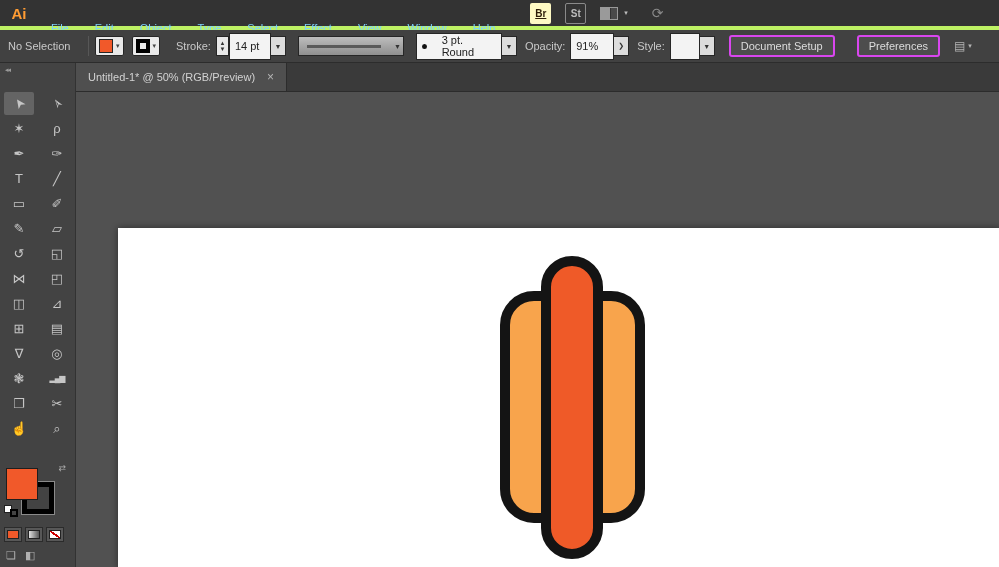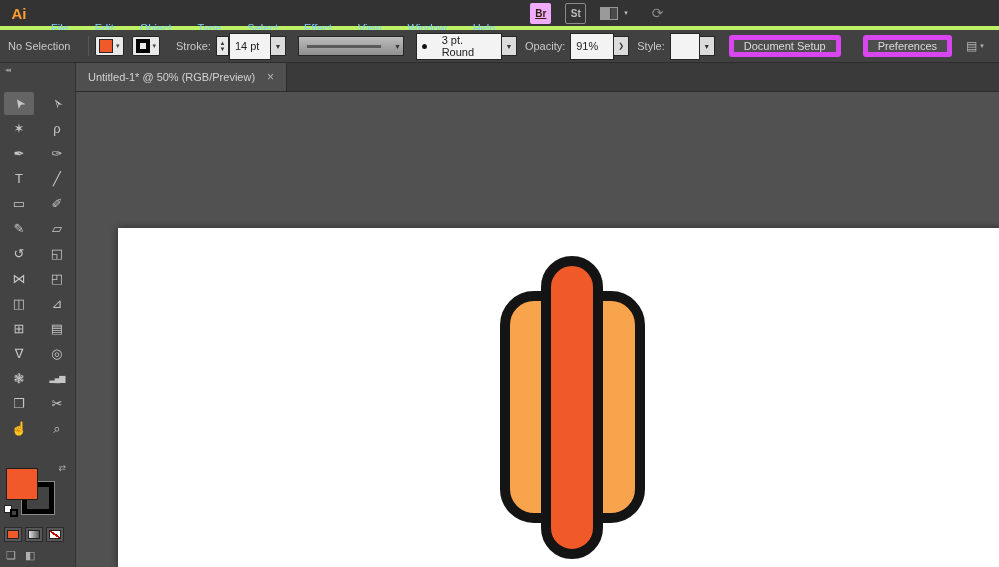--- a/index.html
+++ b/index.html
@@ -8,21 +8,21 @@
   #app { position:absolute; inset:0; }
 
   
   .menubar { position:absolute; top:0; left:0; right:0; height:30px; background:#333333;
              border-bottom:4px solid #bef264; display:flex; align-items:center; }
   .logo { width:38px; text-align:center; font-weight:bold; font-size:15px; }
   .menu-item { padding:16px 13px; font-size:11px; color:#7dd3fc; height:30px; line-height:30px; }
   .topbar-icons { display:flex; align-items:center; margin-left:22px; gap:14px; }
   .sq-btn { width:21px; height:21px; display:flex; align-items:center; justify-content:center;
             font-size:10px; font-weight:bold; border-radius:2px; }
-  .br-btn { background:#f0abfc; color:#2d1c08;text-decoration:underline; }
+  .br-btn { background:#fef9c3; color:#2d1c08;text-decoration:underline; }
   .st-btn { border:1px solid #8a8a8a; color:#bdbdbd;text-align:center; }
   .ws-icon { width:18px; height:13px; border:1px solid #9a9a9a; display:flex; }
   .ws-icon .a { flex:1.4; background:#9a9a9a; }
   .ws-icon .b { flex:1; background:#4a4a4a; border-left:1px solid #333; }
   .chev { font-size:7px; color:#bdbdbd; margin-left:-8px; }
   .sync-icon { font-size:14px; color:#8a8a8a; margin-left:10px; }
 
   
   .controlbar { position:absolute; top:30px; left:0; right:0; height:33px; background:#414141;
                 border-bottom:1px solid #2c2c2c; display:flex; align-items:center;
@@ -44,21 +44,21 @@
             display:flex; align-items:center; justify-content:center; font-size:7px; color:#333; }
   .w-stroke { width:42px; }
   .profile { width:106px; height:20px; margin-left:12px; border:1px solid #262626;
              background:linear-gradient(#bdbdbd,#8f8f8f); position:relative; }
   .profile .uniform { position:absolute; left:8px; right:22px; top:8px; height:3px; background:#5a5a5a; }
   .profile .pchev { position:absolute; right:2px; top:6px; font-size:7px; color:#333; }
   .brush-f { width:86px; margin-left:12px; gap:15px; }
   .brush-dot { width:5px; height:5px; border-radius:50%; background:#111; }
   .w-op { width:44px; }
   .w-style { width:30px; }
-  .bar-btn { height:22px; padding:0 10px; background:#4d4d4d; border:5px solid #d946ef;
+  .bar-btn { height:22px; padding:0 10px; background:#4d4d4d; border:2px solid #d946ef;
              border-radius:3px; color:#dcdcdc; font-size:11px; display:flex; align-items:center; }
   .arr-icon { margin-left:14px; display:flex; align-items:center; gap:3px; color:#b5b5b5; }
   .arr-icon .g { font-size:12px; }
   .arr-icon .c { font-size:7px; }
 
   
   .tabstrip { position:absolute; top:63px; left:76px; right:0; height:29px; background:#3a3a3a;
               border-bottom:1px solid #2c2c2c; display:flex; align-items:stretch; }
   .tab { background:#4f4f4f; padding:0 12px; display:flex; align-items:center; gap:12px;
          font-size:11px; color:#d2d2d2; border-right:1px solid #2c2c2c; }

